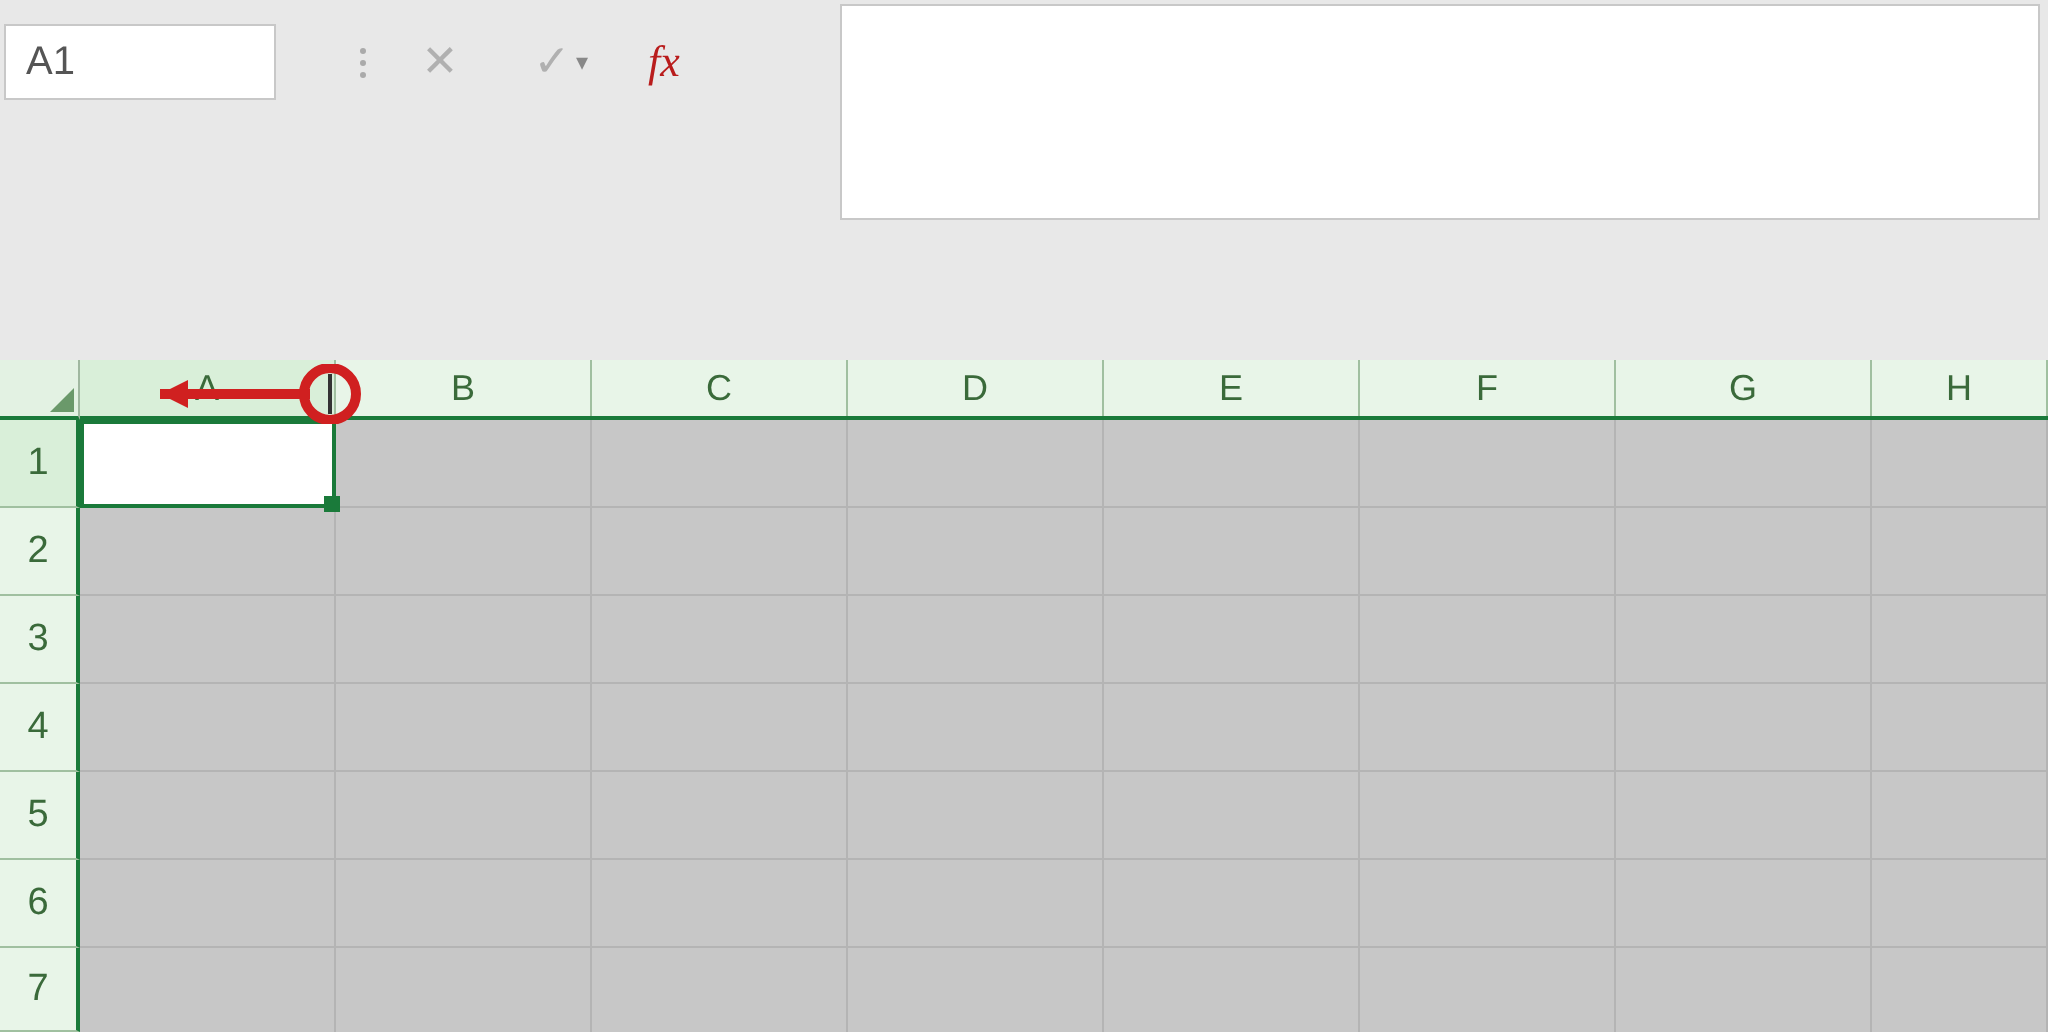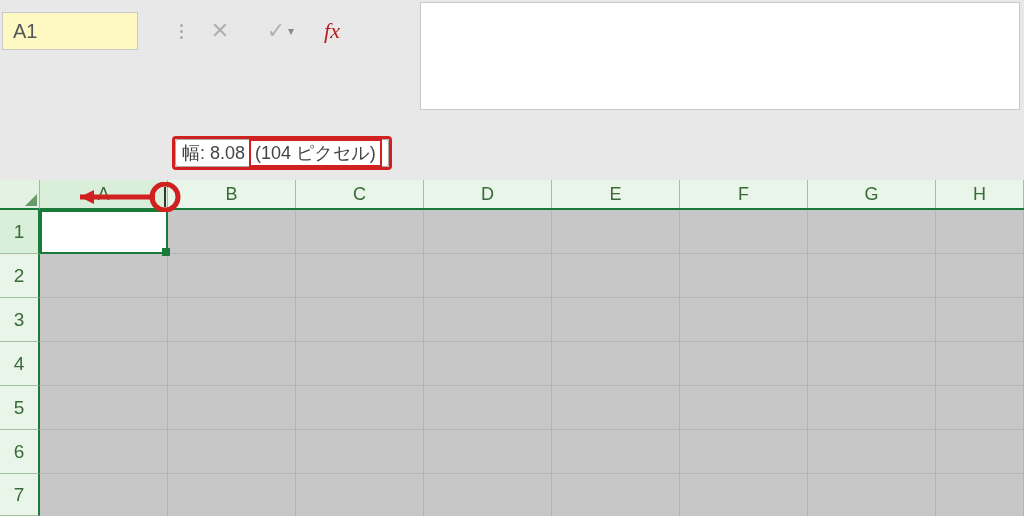--- a/index.html
+++ b/index.html
@@ -8,21 +8,21 @@
   
   .formula-region {
     position: relative;
     height: 180px;
     background: #e8e8e8;
   }
   .name-box-wrap {
     position: absolute;
     left: 2px; top: 12px;
     width: 136px; height: 38px;
-    background: #fef9c3;
+    background: #ffffff;
     border: 1px solid #c8c8c8;
     display: flex;
     align-items: center;
   }
   .name-box-input {
     flex: 1;
     border: none;
     outline: none;
     font-size: 20px;
     padding: 0 10px;
@@ -201,26 +201,20 @@
     <div class="fb-btn">
       <span>✓</span>
     </div>
     <div class="fb-btn fx-btn">
       <span>fx</span>
     </div>
   </div>
 
   <div class="formula-input-box"></div>
 
-  <div class="tooltip">
-    <div class="tooltip-inner">
-      <span>幅: 8.08</span>
-      <span class="tooltip-hl">(104 ピクセル)</span>
-    </div>
-  </div>
 </div>
 
 <div class="grid">
 
   <div class="corner">
     <svg width="16" height="16">
       <polygon points="2,14 14,2 14,14" fill="#6a996a"></polygon>
     </svg>
   </div>
 

